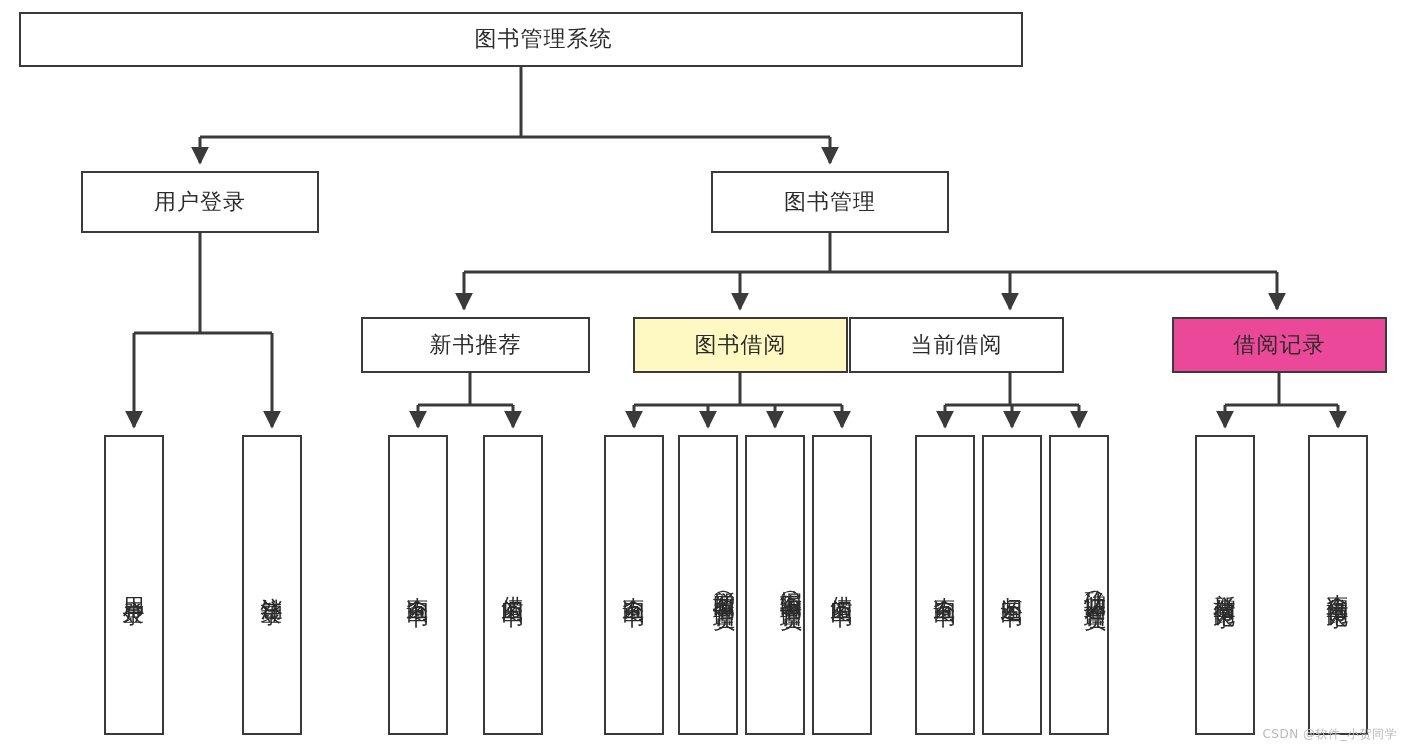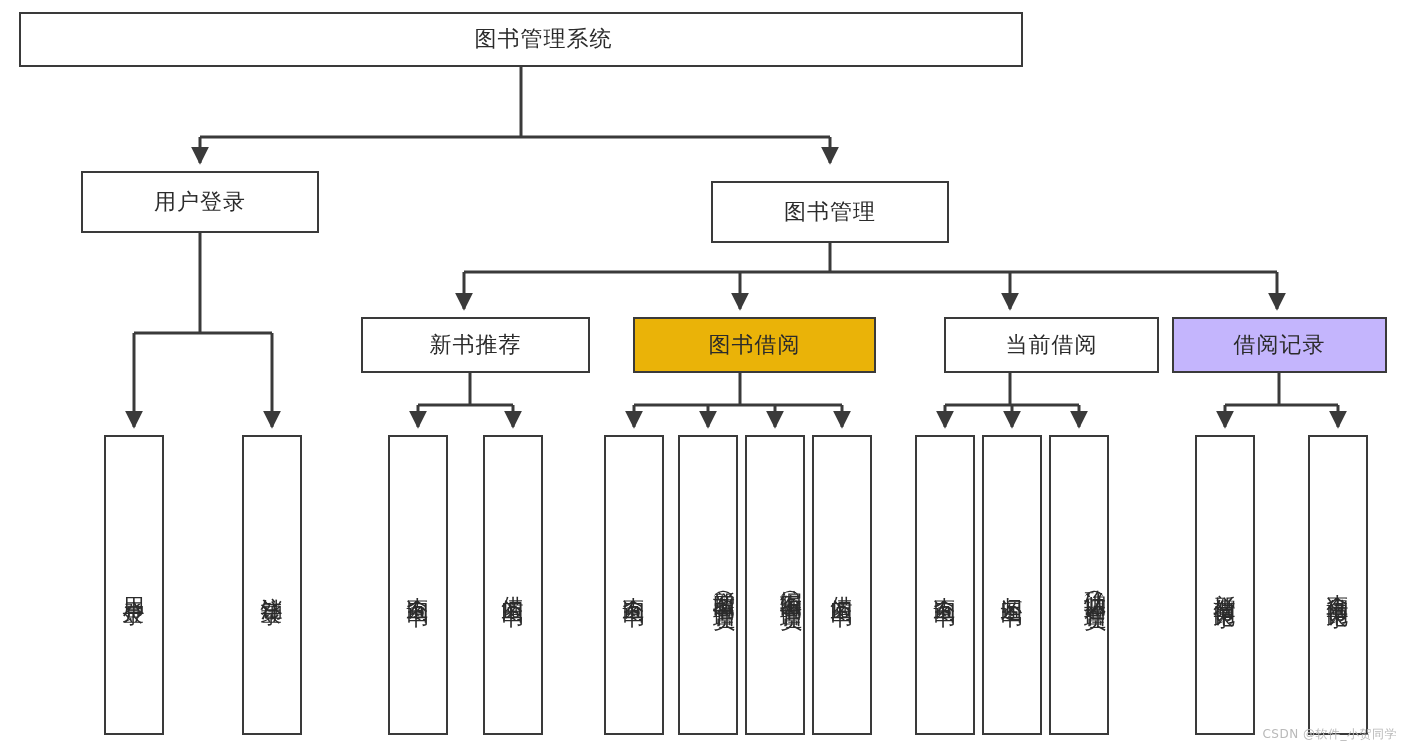--- a/index.html
+++ b/index.html
@@ -114,26 +114,26 @@
       <path d="M 1279 373 L 1279 405"></path>
       <path d="M 1225 405 L 1338 405"></path>
       <path d="M 1225 405 L 1225 427" marker-end="url(#arrow)"></path>
       <path d="M 1338 405 L 1338 427" marker-end="url(#arrow)"></path>
     </g>
   </svg>
 
   <div class="node horiz" style="left: 19px; top: 12px; width: 1004px; height: 55px; border-color: rgb(58, 58, 58); background: rgb(255, 255, 255); color: rgb(43, 43, 43); padding-left: 45px;">图书管理系统</div>
 
   <div class="node horiz" style="left: 81px; top: 171px; width: 238px; height: 62px; border-color: rgb(58, 58, 58); background: rgb(255, 255, 255); color: rgb(43, 43, 43);">用户登录</div>
-  <div class="node horiz" style="left: 711px; top: 181px; width: 238px; height: 62px; border-color: rgb(58, 58, 58); background: rgb(255, 255, 255); color: rgb(43, 43, 43);">图书管理</div>
+  <div class="node horiz" style="left: 711px; top: 171px; width: 238px; height: 62px; border-color: rgb(58, 58, 58); background: rgb(255, 255, 255); color: rgb(43, 43, 43);">图书管理</div>
 
   <div class="node horiz" style="left: 361px; top: 317px; width: 229px; height: 56px; border-color: rgb(58, 58, 58); background: rgb(255, 255, 255); color: rgb(43, 43, 43);">新书推荐</div>
-  <div class="node horiz" style="left: 633px; top: 317px; width: 243px; height: 56px; border-color: rgb(58, 58, 58); background: #eab308; color: rgb(43, 43, 43);">图书借阅</div>
-  <div class="node horiz" style="left: 944px; top: 317px; width: 215px; height: 56px; border-color: rgb(58, 58, 58); background: rgb(255, 255, 255); color: rgb(43, 43, 43);">当前借阅</div>
-  <div class="node horiz" style="left: 1172px; top: 317px; width: 215px; height: 56px; border-color: rgb(58, 58, 58); background: #c4b5fd; color: rgb(43, 43, 43);">借阅记录</div>
+  <div class="node horiz" style="left: 633px; top: 317px; width: 215px; height: 56px; border-color: rgb(58, 58, 58); background: #fef9c3; color: rgb(43, 43, 43);">图书借阅</div>
+  <div class="node horiz" style="left: 849px; top: 317px; width: 215px; height: 56px; border-color: rgb(58, 58, 58); background: rgb(255, 255, 255); color: rgb(43, 43, 43);">当前借阅</div>
+  <div class="node horiz" style="left: 1172px; top: 317px; width: 215px; height: 56px; border-color: rgb(58, 58, 58); background: #ec4899; color: rgb(43, 43, 43);">借阅记录</div>
 
   <div class="node vert mid" style="left: 104px; top: 435px; width: 60px; height: 300px; border-color: rgb(58, 58, 58); background: rgb(255, 255, 255); color: rgb(43, 43, 43);">用户登录</div>
   <div class="node vert mid" style="left: 242px; top: 435px; width: 60px; height: 300px; border-color: rgb(58, 58, 58); background: rgb(255, 255, 255); color: rgb(43, 43, 43);">注销登录</div>
   <div class="node vert mid" style="left: 388px; top: 435px; width: 60px; height: 300px; border-color: rgb(58, 58, 58); background: rgb(255, 255, 255); color: rgb(43, 43, 43);">查询图书</div>
   <div class="node vert mid" style="left: 483px; top: 435px; width: 60px; height: 300px; border-color: rgb(58, 58, 58); background: rgb(255, 255, 255); color: rgb(43, 43, 43);">借阅图书</div>
   <div class="node vert mid" style="left: 604px; top: 435px; width: 60px; height: 300px; border-color: rgb(58, 58, 58); background: rgb(255, 255, 255); color: rgb(43, 43, 43);">查询图书</div>
   <div class="node vert tall" style="left: 678px; top: 435px; width: 60px; height: 300px; border-color: rgb(58, 58, 58); background: rgb(255, 255, 255); color: rgb(43, 43, 43);">新增图书（管理员）</div>
   <div class="node vert tall" style="left: 745px; top: 435px; width: 60px; height: 300px; border-color: rgb(58, 58, 58); background: rgb(255, 255, 255); color: rgb(43, 43, 43);">编辑图书（管理员）</div>
   <div class="node vert mid" style="left: 812px; top: 435px; width: 60px; height: 300px; border-color: rgb(58, 58, 58); background: rgb(255, 255, 255); color: rgb(43, 43, 43);">借阅图书</div>
   <div class="node vert mid" style="left: 915px; top: 435px; width: 60px; height: 300px; border-color: rgb(58, 58, 58); background: rgb(255, 255, 255); color: rgb(43, 43, 43);">查询图书</div>

